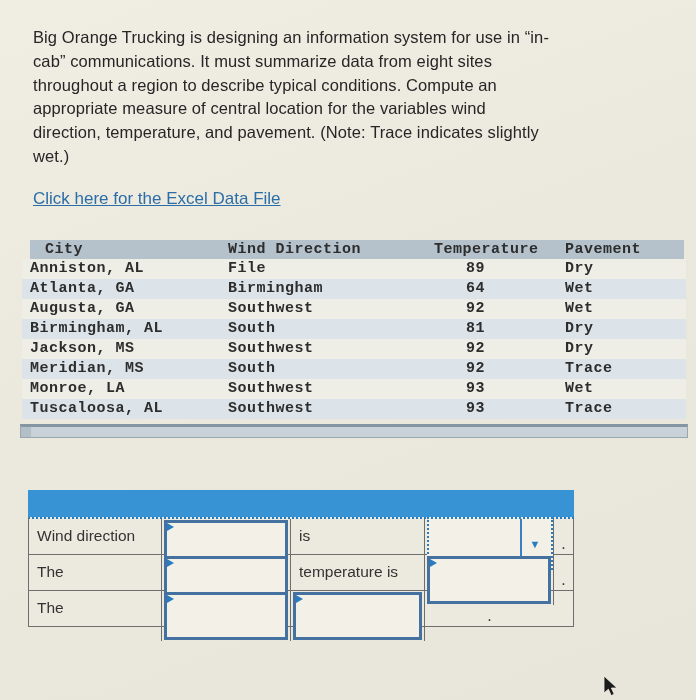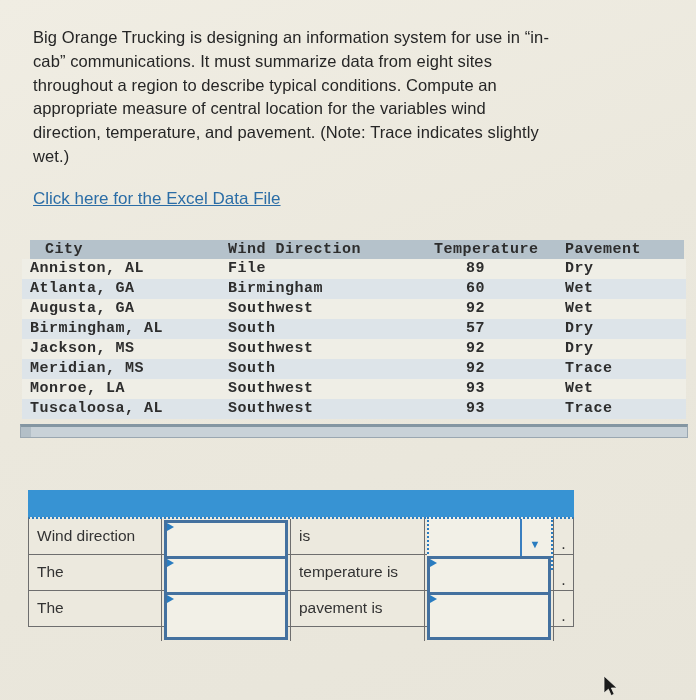--- a/index.html
+++ b/index.html
@@ -84,33 +84,33 @@
     <div class="dt-rows">
       <div class="dt-row">
         <span class="c-city">Anniston, AL</span>
         <span class="c-wind">File</span>
         <span class="c-temp">89</span>
         <span class="c-pave">Dry</span>
       </div>
       <div class="dt-row">
         <span class="c-city">Atlanta, GA</span>
         <span class="c-wind">Birmingham</span>
-        <span class="c-temp">60</span>
+        <span class="c-temp">64</span>
         <span class="c-pave">Wet</span>
       </div>
       <div class="dt-row">
         <span class="c-city">Augusta, GA</span>
         <span class="c-wind">Southwest</span>
         <span class="c-temp">92</span>
         <span class="c-pave">Wet</span>
       </div>
       <div class="dt-row">
         <span class="c-city">Birmingham, AL</span>
         <span class="c-wind">South</span>
-        <span class="c-temp">57</span>
+        <span class="c-temp">81</span>
         <span class="c-pave">Dry</span>
       </div>
       <div class="dt-row">
         <span class="c-city">Jackson, MS</span>
         <span class="c-wind">Southwest</span>
         <span class="c-temp">92</span>
         <span class="c-pave">Dry</span>
       </div>
       <div class="dt-row">
         <span class="c-city">Meridian, MS</span>
@@ -173,21 +173,20 @@
         <div class="ap-cell period-cell">.</div>
       </div>
 
       <div class="ap-row">
         <div class="ap-cell ap-label">The</div>
         <div class="ap-cell">
           <div class="input-box">
             <span class="marker"></span>
           </div>
         </div>
-        <div class="ap-cell ap-label">pavement is</div>
         <div class="ap-cell">
           <div class="input-box">
             <span class="marker"></span>
           </div>
         </div>
         <div class="ap-cell period-cell">.</div>
       </div>
 
     </div>
   </div>

